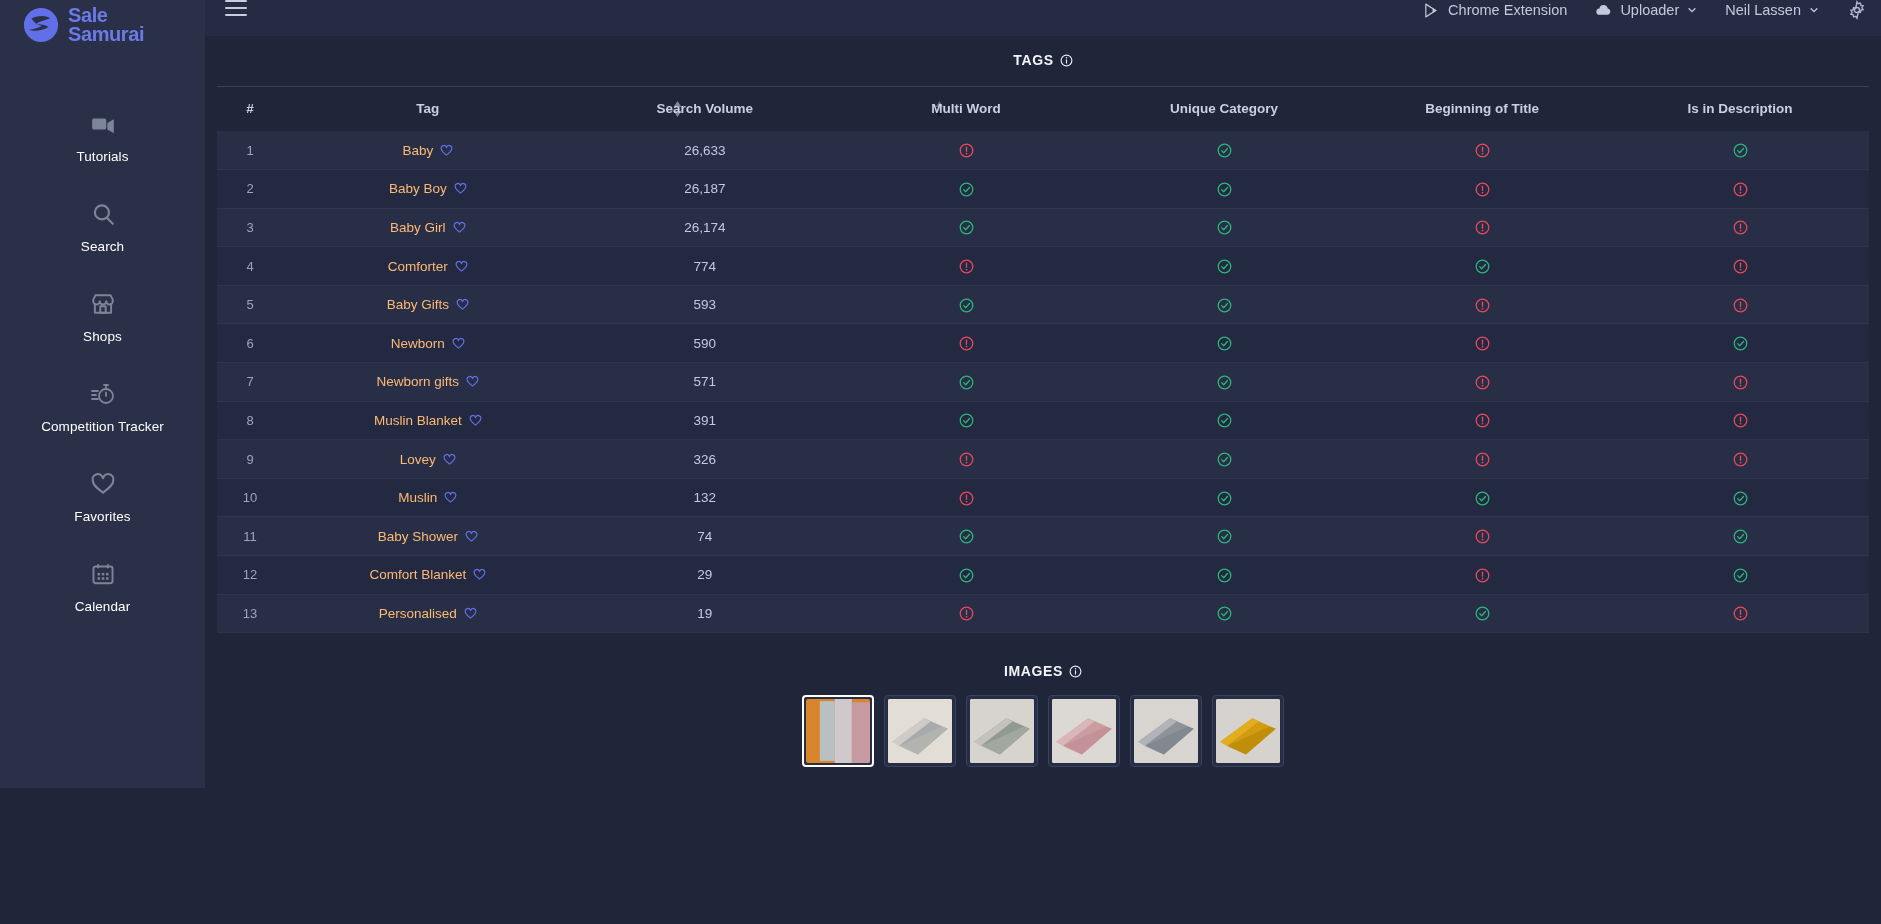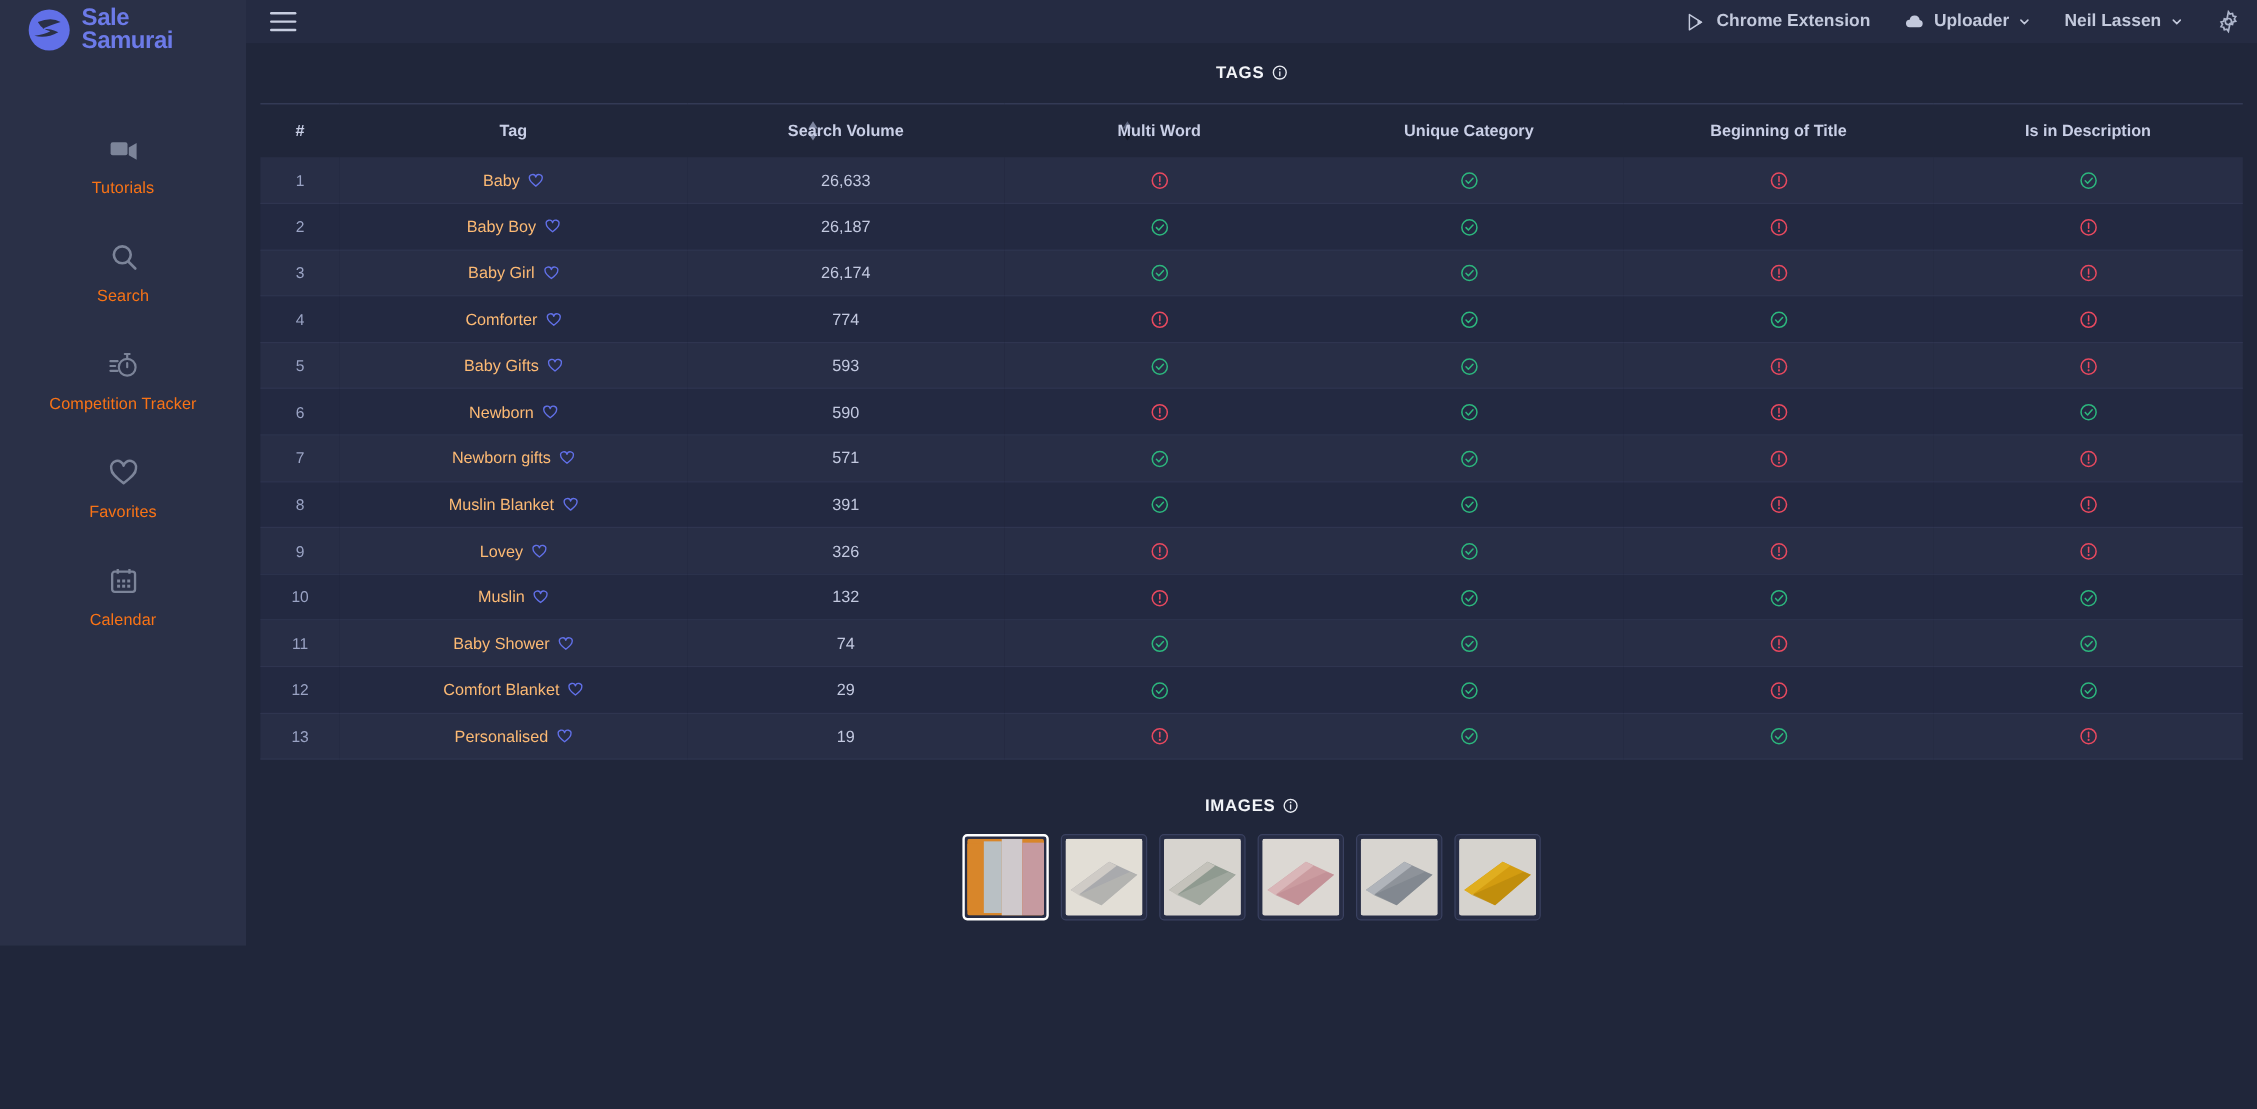--- a/index.html
+++ b/index.html
@@ -28,27 +28,27 @@
     color: #6c7ae8; letter-spacing: -0.4px;
   }
   .nav { width: 100%; margin-top: 42px; display: flex; flex-direction: column; }
   .nav-item {
     width: 100%; height: 90px;
     display: flex; flex-direction: column;
     align-items: center; justify-content: center; gap: 12px;
     cursor: pointer; color: #aab1c6;
   }
   .nav-ico { width: 26px; height: 26px; display: block; color: #7c8499; }
-  .nav-label { font-size: 13.5px; color: #f97316; letter-spacing: .1px; }
+  .nav-label { font-size: 13.5px; color: #ffffff; letter-spacing: .1px; }
 
   
   .main { flex: 1; height: 924px; background: #20263a; display: flex; flex-direction: column; }
   .topbar {
     height: 36px; background: #252b42;
-    display: flex; align-items: center; padding: 0 14px 0 20px; font-weight: bold;
+    display: flex; align-items: flex-start; padding: 0 14px 0 20px;
   }
   .hamburger { width: 22px; height: 16px; display: flex; flex-direction: column; justify-content: space-between; cursor: pointer; }
   .hamburger span { display: block; height: 2.2px; background: #c7cde0; border-radius: 1px; }
   .topbar-right { margin-left: auto; display: flex; align-items: center; gap: 28px; }
   .tb-item {
     display: flex; align-items: center; gap: 8px;
     color: #c3c9dc; font-size: 14.5px; cursor: pointer; white-space: nowrap;
   }
   .tb-ico { width: 17px; height: 17px; display: block; color: #c3c9dc; }
   .caret { width: 10px; height: 10px; display: block; color: #c3c9dc; }
@@ -131,20 +131,28 @@
       </div>
 
       <div class="nav-item">
         <svg class="nav-ico" viewBox="0 0 24 24" fill="none" stroke="currentColor" stroke-width="2" stroke-linecap="round">
           <circle cx="11" cy="10.5" r="6.5"></circle>
             <line x1="16" y1="16" x2="21" y2="21"></line>
         </svg>
         <span class="nav-label">Search</span>
       </div>
 
+      <div class="nav-item">
+        <svg class="nav-ico" viewBox="0 0 24 24" fill="none" stroke="currentColor" stroke-width="1.8" stroke-linejoin="round">
+          <path d="M3 8 L5 4 h14 l2 4 v1.5 a3 3 0 0 1 -6 0 a3 3 0 0 1 -6 0 a3 3 0 0 1 -6 0z"></path>
+          <path d="M4.5 11.5 V20 h15 v-8.5"></path>
+            <rect x="9.5" y="14" width="5" height="6"></rect>
+        </svg>
+        <span class="nav-label">Shops</span>
+      </div>
 
       <div class="nav-item">
         <svg class="nav-ico" viewBox="0 0 26 24" fill="none" stroke="currentColor" stroke-width="1.8" stroke-linecap="round">
           <circle cx="16" cy="14" r="7"></circle>
             <path d="M16 10.5 V14"></path>
             <path d="M14 3 h4"></path>
             <path d="M16 3 v3.5"></path>
           <path d="M2 9 h6 M2 13 h4 M2 17 h6"></path>
         </svg>
         <span class="nav-label">Competition Tracker</span>

